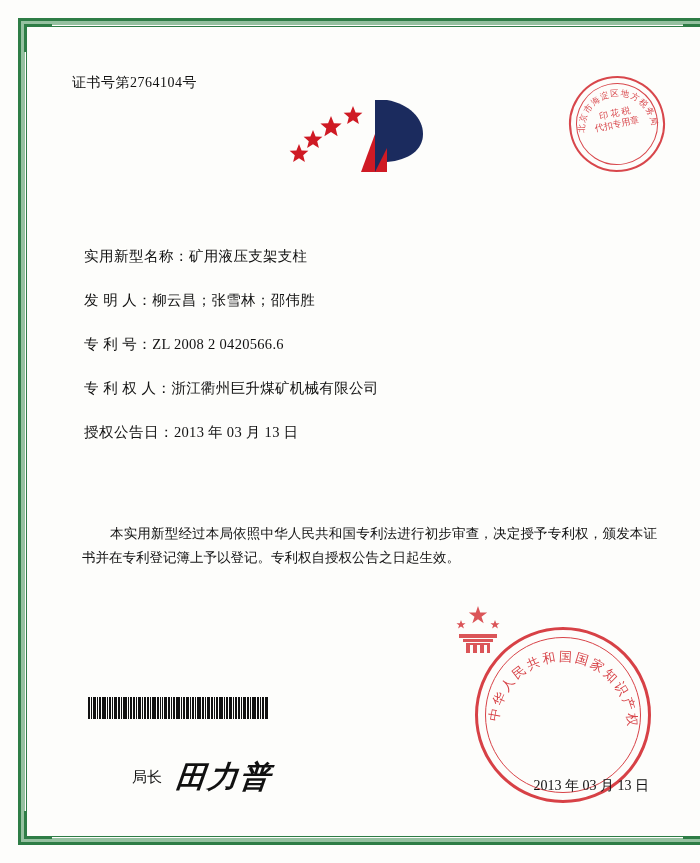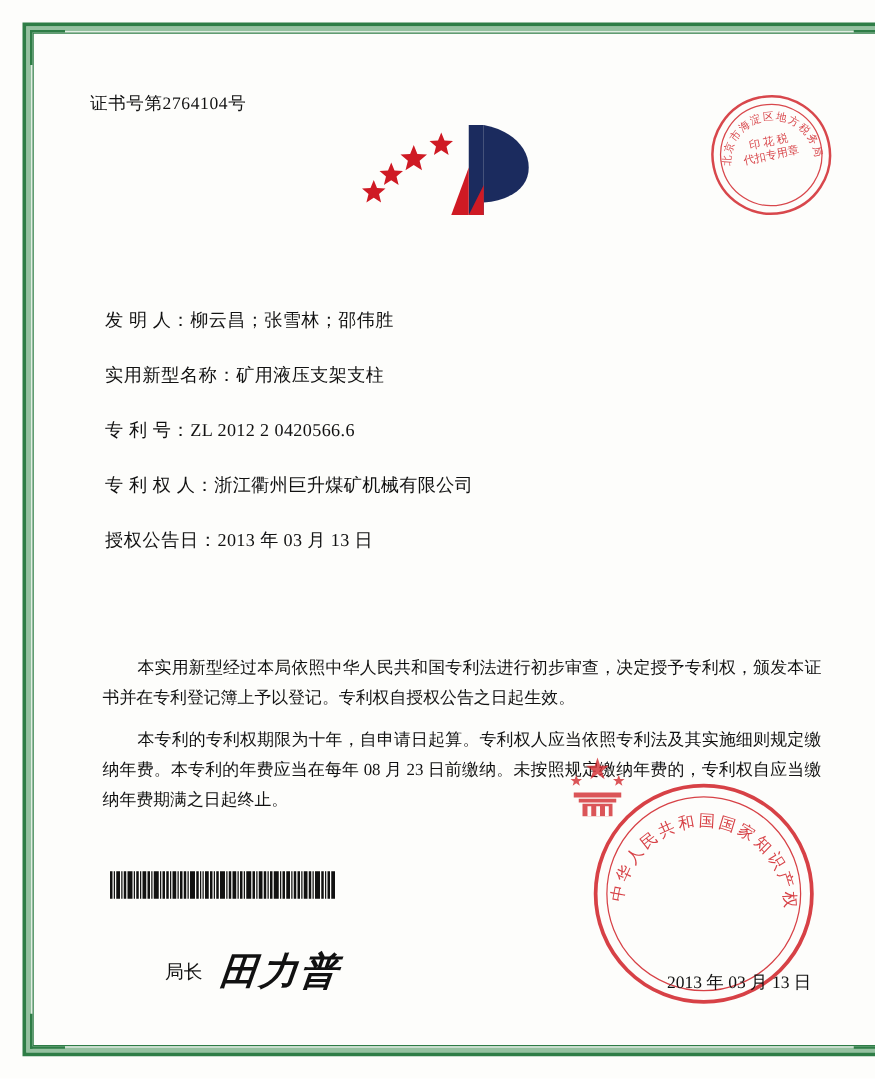--- a/index.html
+++ b/index.html
@@ -297,39 +297,38 @@
         <path d="M 104,14 C 126,18 140,32 140,48 C 140,64 126,74 104,76 Z" fill="#1b2b5e"></path>
         <path d="M 108,26 C 122,30 130,38 130,48 C 130,57 122,63 108,66 Z" fill="#cf1a24" opacity="0.0"></path>
         <path d="M 92,86 L 104,86 L 104,62 Z" fill="#cf1a24"></path>
         <path d="M 78,86 L 92,86 L 92,48 Z" fill="#cf1a24"></path>
       </svg>
     </div>
 
 
     <div class="fields">
       <div class="field-row">
+        <span class="field-label">实用新型名称：</span><span class="field-value">矿用液压支架支柱</span>
+      </div>
+      <div class="field-row">
         <span class="field-label">发  明  人：</span><span class="field-value">柳云昌；张雪林；邵伟胜</span>
       </div>
       <div class="field-row">
-        <span class="field-label">实用新型名称：</span><span class="field-value">矿用液压支架支柱</span>
-      </div>
-      <div class="field-row">
-        <span class="field-label">专  利  号：</span><span class="field-value">ZL 2012 2 0420566.6</span>
+        <span class="field-label">专  利  号：</span><span class="field-value">ZL 2008 2 0420566.6</span>
       </div>
       <div class="field-row">
         <span class="field-label">专 利 权 人：</span><span class="field-value">浙江衢州巨升煤矿机械有限公司</span>
       </div>
       <div class="field-row">
         <span class="field-label">授权公告日：</span><span class="field-value">2013 年 03 月 13 日</span>
       </div>
     </div>
 
     <div class="paragraphs">
       <p>本实用新型经过本局依照中华人民共和国专利法进行初步审查，决定授予专利权，颁发本证书并在专利登记簿上予以登记。专利权自授权公告之日起生效。</p>
-      <p>本专利的专利权期限为十年，自申请日起算。专利权人应当依照专利法及其实施细则规定缴纳年费。本专利的年费应当在每年 08 月 23 日前缴纳。未按照规定缴纳年费的，专利权自应当缴纳年费期满之日起终止。</p>
     </div>
 
     <div class="barcode">
       <i style="width:2px"></i>
         <i style="width:1px"></i>
         <i style="width:3px"></i>
         <i style="width:1px"></i>
       <i style="width:2px"></i>
         <i style="width:4px"></i>
         <i style="width:1px"></i>

